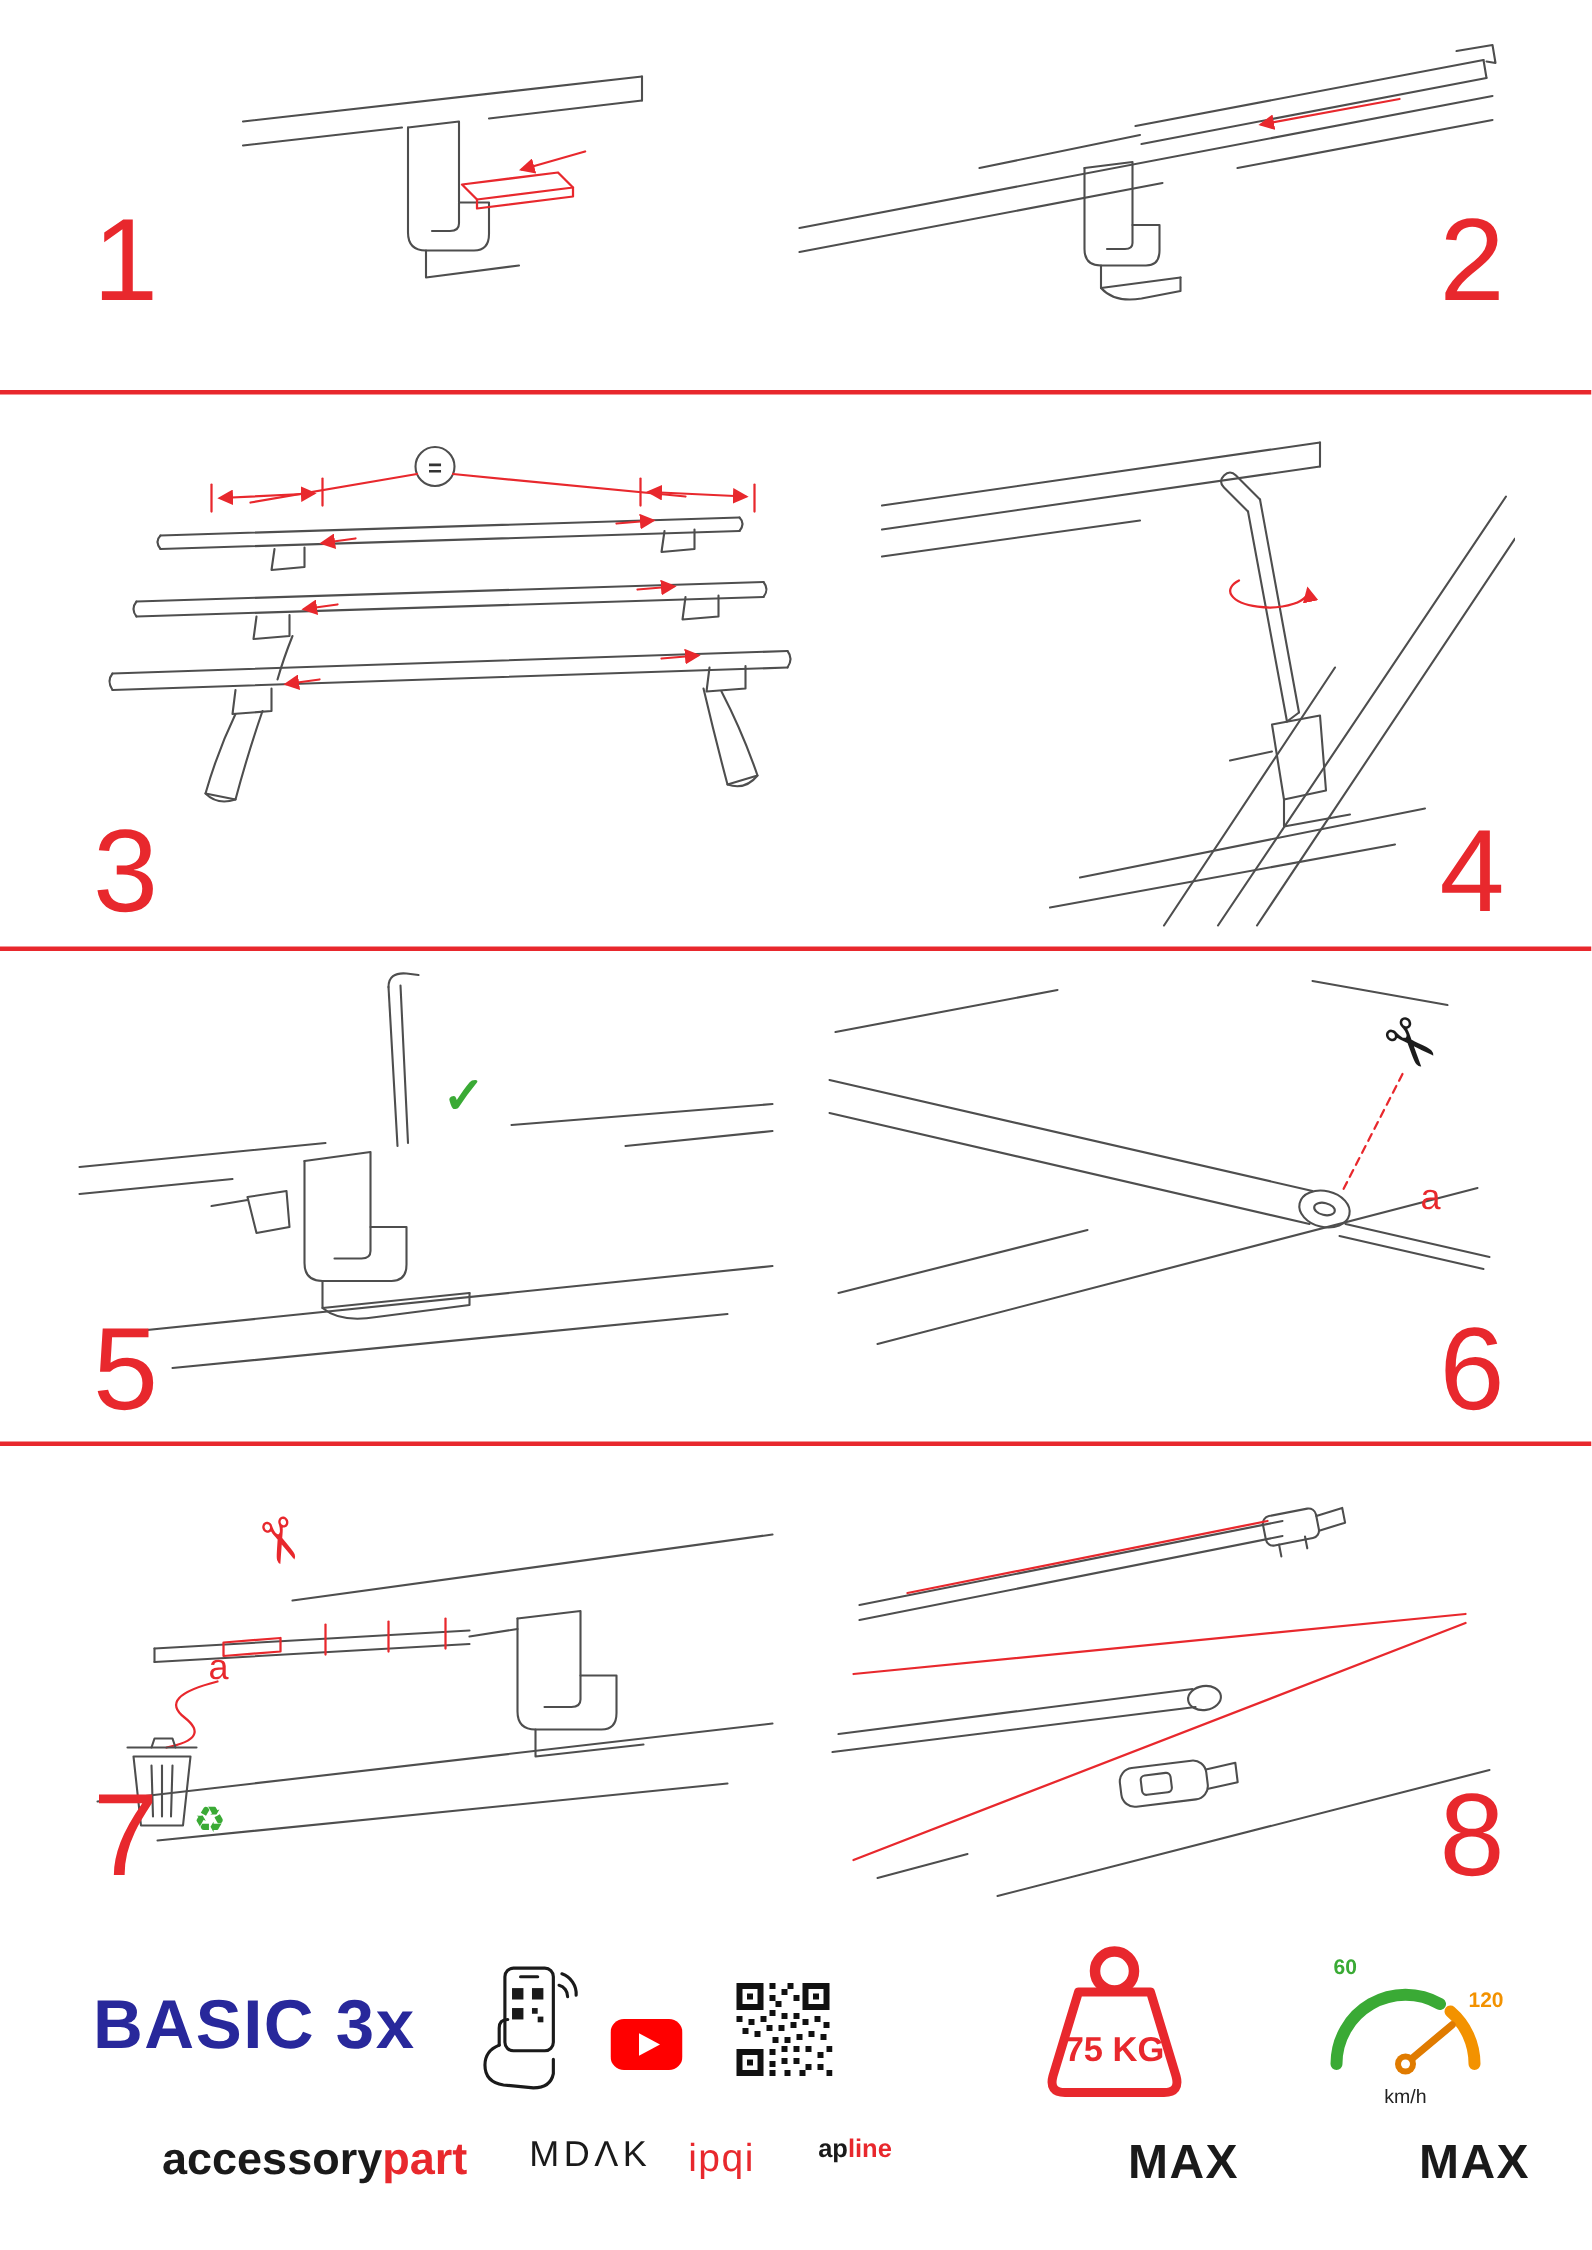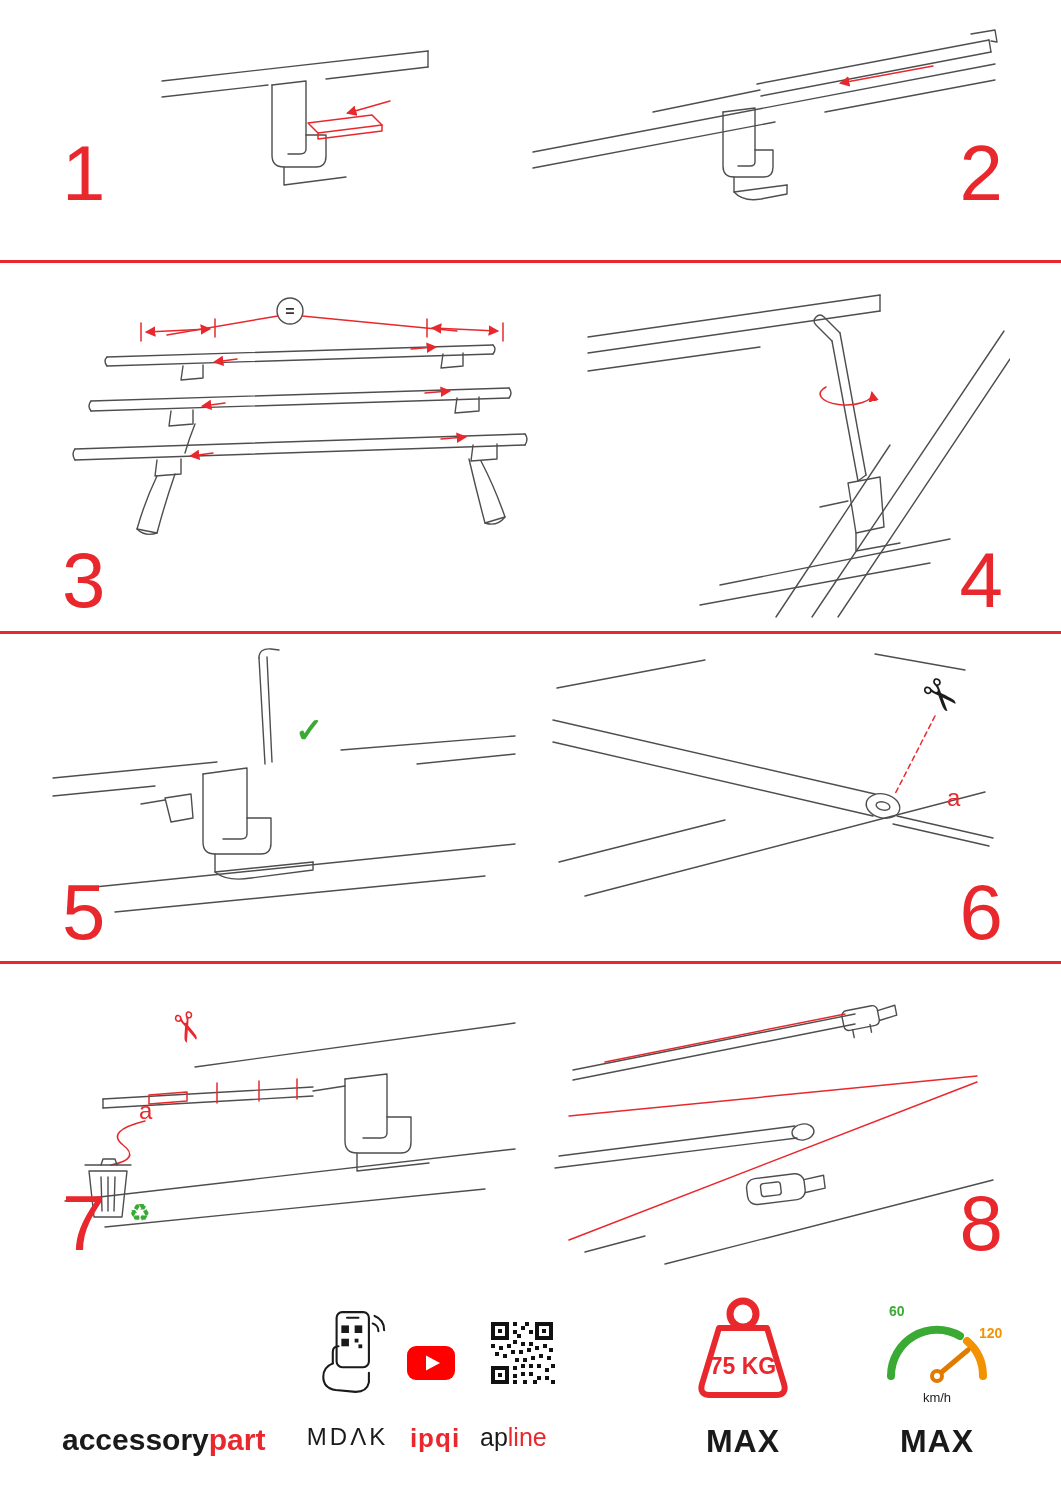--- a/index.html
+++ b/index.html
@@ -39,25 +39,25 @@
   text{font-family:"Liberation Sans",sans-serif;}
   .eq{font-size:16px;font-weight:700;fill:#333;stroke:none;}
   .ck{font-size:34px;font-weight:700;fill:var(--green);stroke:none;}
   .sc{font-size:44px;fill:#1c1c1c;stroke:none;}
   .red-sc{font-size:40px;fill:var(--accent-red);}
   .la{font-size:24px;fill:var(--accent-red);stroke:none;}
   .rc{font-size:24px;fill:var(--green);stroke:none;}
   
   .f-svg{position:absolute;}
   .brand-name{position:absolute;left:62px;top:32px;font-size:46px;font-weight:700;color:var(--brand-navy);letter-spacing:1px;}
-  .f-label{position:absolute;top:133px;color:var(--ink);white-space:nowrap;}
+  .f-label{position:absolute;top:133px;color:var(--ink);white-space:nowrap;margin-left:46px;}
   .lbl-brand{left:62px;font-size:30px;font-weight:700;}
   .lbl-mdak{left:295px;width:105px;text-align:center;font-size:24px;font-weight:400;letter-spacing:3px;}
-  .lbl-ipqi{left:402px;width:66px;text-align:center;font-size:26px;font-weight:700;color:var(--accent-red);letter-spacing:1px;}
-  .lbl-apline{left:480px;width:88px;font-size:25px;font-weight:400;}
+  .lbl-ipqi{left:402px;width:66px;text-align:center;font-size:26px;font-weight:400;color:var(--accent-red);letter-spacing:1px;}
+  .lbl-apline{left:480px;width:88px;text-align:center;font-size:17px;font-weight:700;}
   .lbl-wmax{left:676px;width:134px;text-align:center;font-size:32px;font-weight:700;letter-spacing:1px;}
   .lbl-smax{left:870px;width:134px;text-align:center;font-size:32px;font-weight:700;letter-spacing:1px;}
   .red-part{color:var(--accent-red);}
   .hidden-defs{position:absolute;width:0;height:0;}
 </style>
 </head>
 <body>
 
 <svg class="hidden-defs" aria-hidden="true">
   <defs>
@@ -315,20 +315,21 @@
         <path d="M24,142 L432,102"></path>
           <path d="M24,266 L432,108"></path>
           <path d="M60,88 L300,40"></path>
       </g>
     </svg>
     <div class="num num-left">7</div>
     <div class="num num-right">8</div>
   </section>
 
   <footer class="footer">
+    <div class="brand-name">BASIC 3x</div>
     <div class="f-label lbl-brand"><span>accessory</span><span class="red-part">part</span></div>
 
     <svg class="f-svg" style="left:310px;top:18px;" width="76" height="88" viewBox="0 0 80 92">
       <g fill="none" stroke="#1a1a1a" stroke-width="2.2" stroke-linecap="round" stroke-linejoin="round">
         <rect x="28" y="4" width="34" height="58" rx="6"></rect>
         <path d="M39,10 L51,10"></path>
         <path d="M66,16 a8,8 0 0 1 6,8"></path>
         <path d="M68,8 a15,15 0 0 1 10,15"></path>
         <path d="M24,58 Q14,62 14,72 Q14,84 27,86 L48,88 Q60,88 62,78 L62,68"></path>
         <path d="M24,58 L24,46 Q24,40 30,40"></path>

